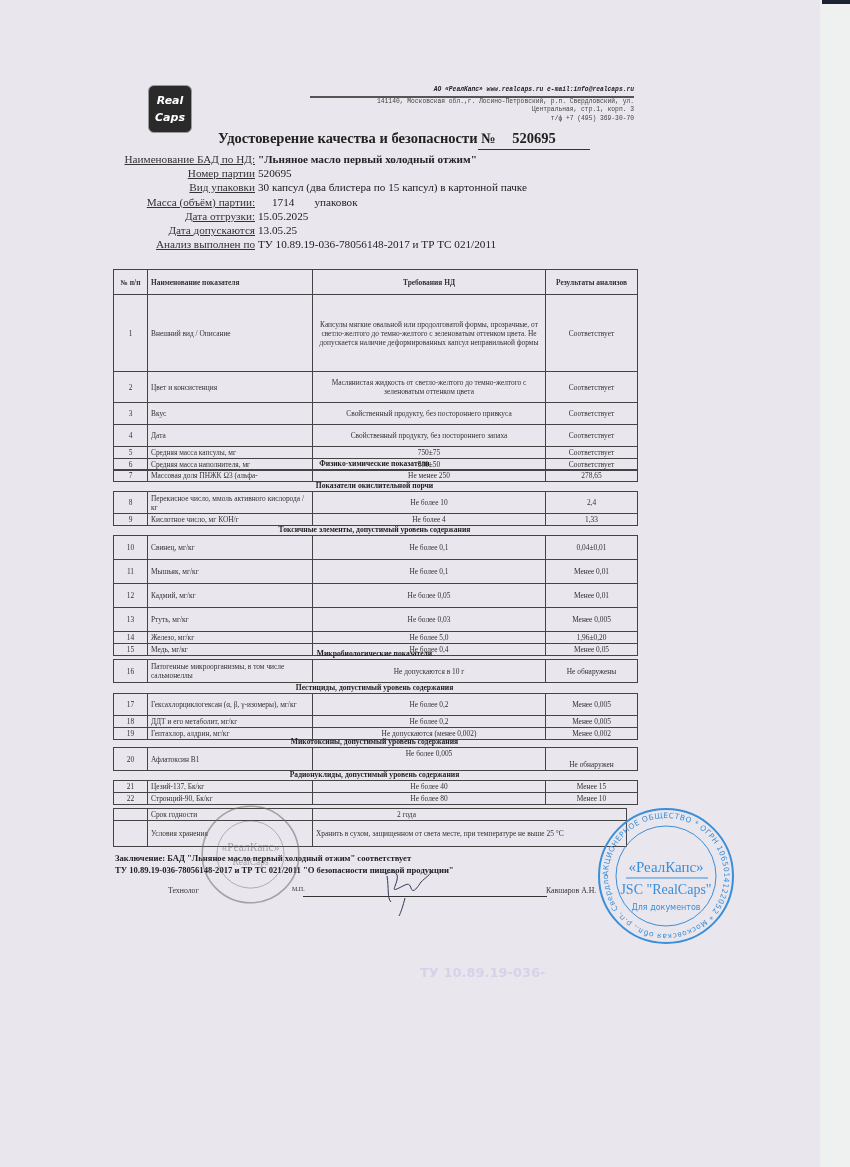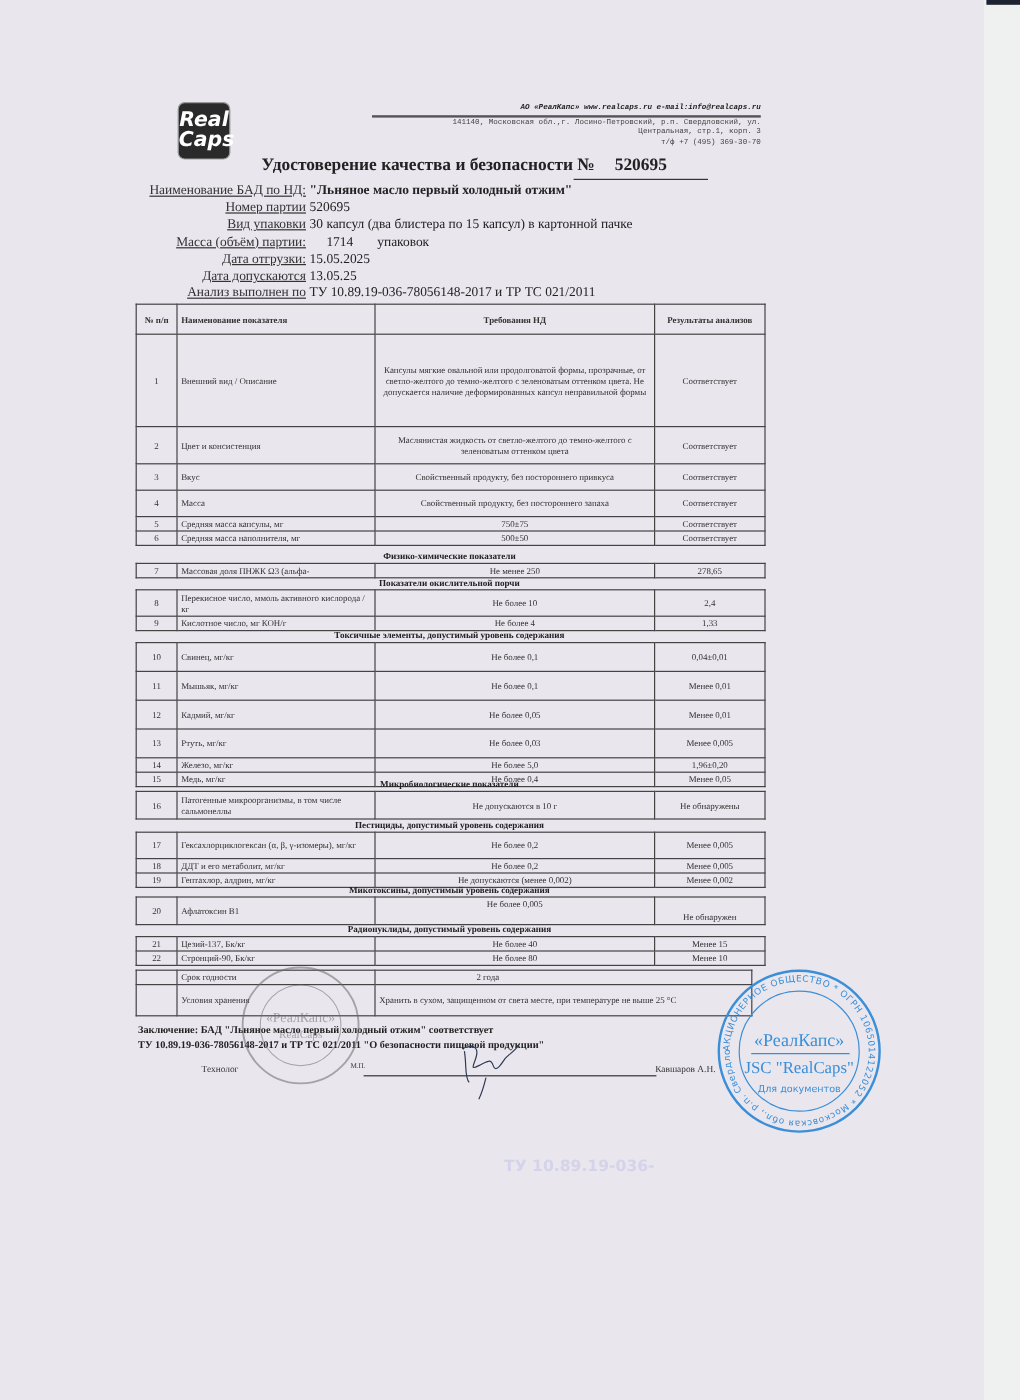--- a/index.html
+++ b/index.html
@@ -9,21 +9,21 @@
     font-family: "Liberation Serif", "DejaVu Serif", serif;
     color: #222;
   }
   .right-strip { position: absolute; left: 820px; top: 0; width: 30px; height: 1167px; background: #eff0f0; }
   .right-strip-dark { position: absolute; left: 822px; top: 0; width: 28px; height: 4px; background: #1d2330; }
 
   .logo {
     position: absolute; left: 148px; top: 85px; width: 44px; height: 48px;
     background: #2a2a2a; border-radius: 6px; border: 1px solid #999;
     color: #fff; font-family: "DejaVu Sans", sans-serif; font-weight: bold; font-style: italic;
-    font-size: 17px; line-height: 17px; text-align: center; padding-top: 6px; box-sizing: border-box;
+    font-size: 11px; line-height: 17px; text-align: center; padding-top: 6px; box-sizing: border-box;
   }
   .company-header {
     position: absolute; left: 310px; top: 86px; width: 324px;
     font-family: "Liberation Mono", "DejaVu Sans Mono", monospace; font-size: 6.3px; text-align: right; line-height: 8.6px;
     color: #444;
   }
   .company-header .line1 { font-weight: bold; font-style: italic; color: #222; border-bottom: 2px solid #555; padding-bottom: 1px; }
 
   .title-row { position: absolute; left: 218px; top: 130px; font-size: 14.5px; font-weight: bold; color: #222; }
   .cert-number { position: absolute; left: 478px; top: 130px; width: 112px; text-align: center; font-size: 14.5px; font-weight: bold; border-bottom: 1px solid #333; padding-bottom: 2px; }
@@ -102,21 +102,21 @@
   <div class="meta-row">
     <span class="meta-label">Дата допускаются</span>
     <span class="meta-value">13.05.25</span>
   </div>
   <div class="meta-row">
     <span class="meta-label">Анализ выполнен по</span>
     <span class="meta-value">ТУ 10.89.19-036-78056148-2017 и ТР ТС 021/2011</span>
   </div>
 </div>
 
-<div class="tbl-frame" style="top:253px;">
+<div class="tbl-frame" style="top:269px;">
   <table>
     <tbody>
         <tr style="height:25px;">
       <th class="c-no">№ п/п</th>
       <th class="c-name">Наименование показателя</th>
       <th class="c-req">Требования НД</th>
       <th class="c-res">Результаты анализов</th>
     </tr>
     <tr style="height:77px;">
       <td class="c-no">1</td>
@@ -131,21 +131,21 @@
       <td class="c-res">Соответствует</td>
     </tr>
     <tr style="height:22px;">
       <td class="c-no">3</td>
       <td class="c-name">Вкус</td>
       <td class="c-req">Свойственный продукту, без постороннего привкуса</td>
       <td class="c-res">Соответствует</td>
     </tr>
     <tr style="height:22px;">
       <td class="c-no">4</td>
-      <td class="c-name">Масса</td>
+      <td class="c-name">Дата</td>
       <td class="c-req">Свойственный продукту, без постороннего запаха</td>
       <td class="c-res">Соответствует</td>
     </tr>
     <tr style="height:11px;">
       <td class="c-no">5</td>
       <td class="c-name">Средняя масса капсулы, мг</td>
       <td class="c-req">750±75</td>
       <td class="c-res">Соответствует</td>
     </tr>
     <tr style="height:11px;">

